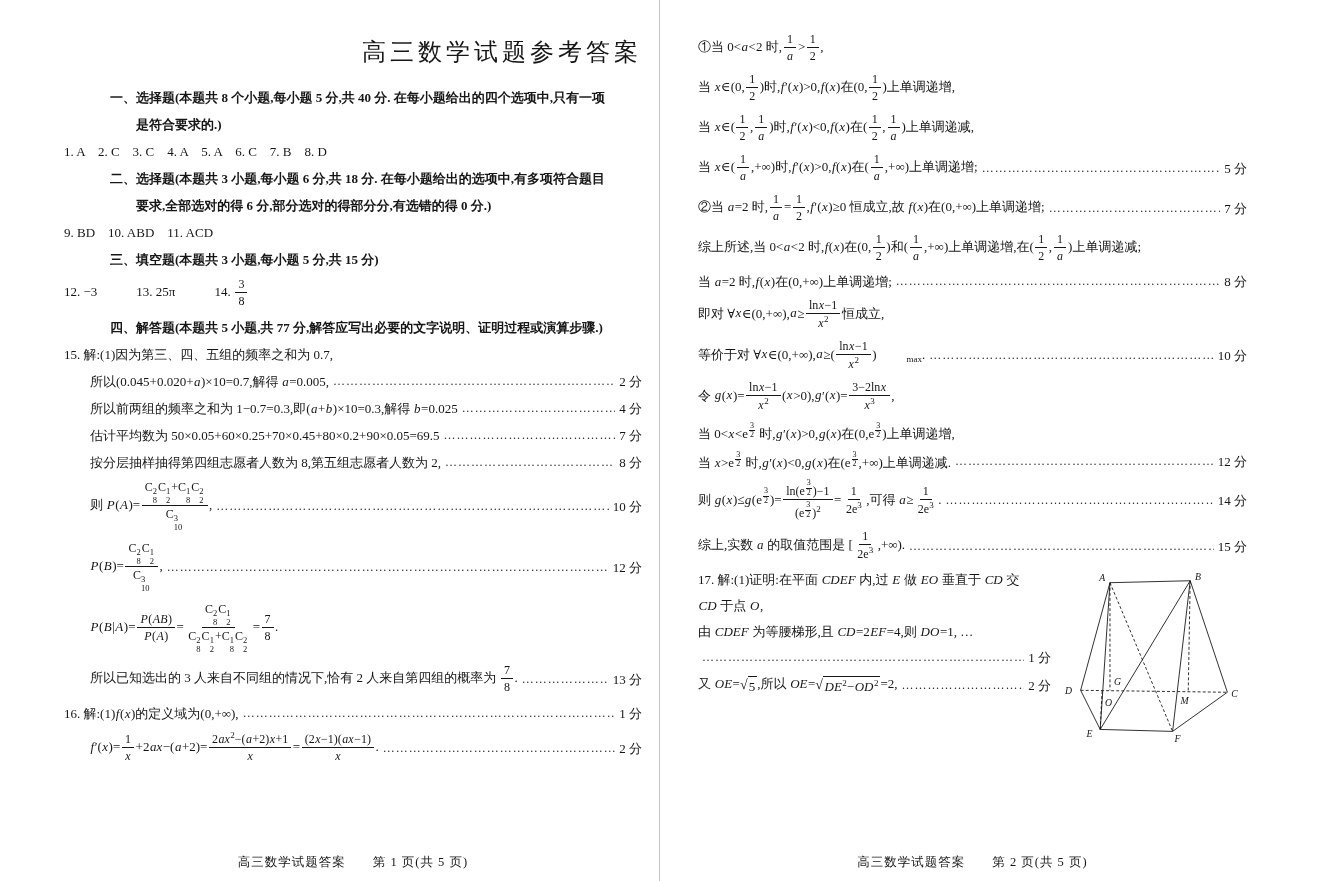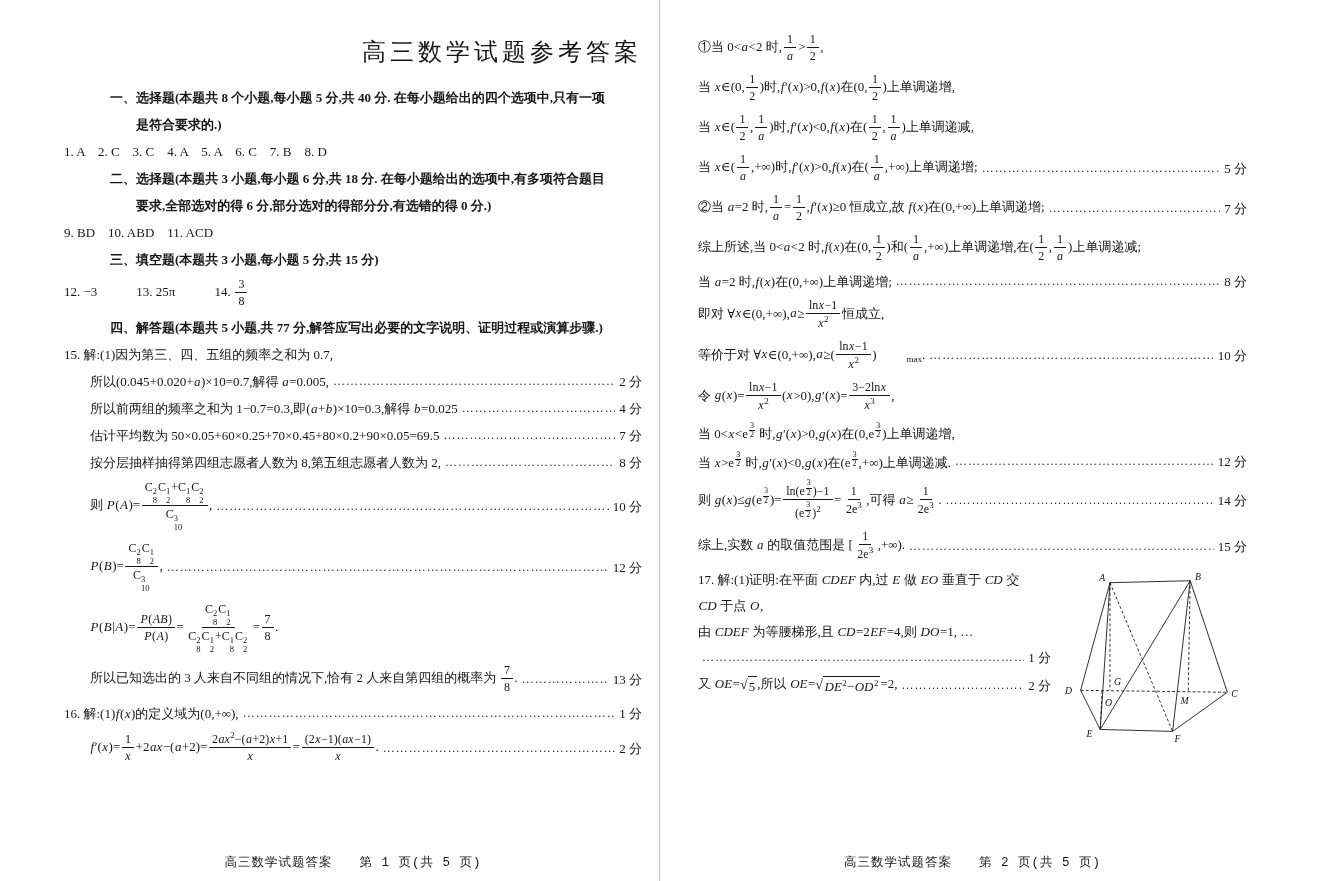--- a/index.html
+++ b/index.html
@@ -35,21 +35,21 @@
       font-size:8.5px;line-height:8.5px;margin:0 1px 0 0;}
   .ss span{display:block;}
   .sqrt{display:inline-flex;align-items:center;vertical-align:middle;white-space:nowrap;}
   .sqrt .rad{font-size:14px;line-height:14px;}
   .sqrt .sqrt-body{border-top:1px solid #161616;padding:1px 2px 0 1px;}
   .sec17{position:relative;padding-right:196px;min-height:182px;}
   .fig{position:absolute;right:0;top:2px;width:186px;height:182px;}
   .figlabel{font-family:"Liberation Serif","DejaVu Serif",serif;font-style:italic;
             font-size:10px;fill:#161616;}
   .footer{position:absolute;bottom:10px;left:0;width:100%;text-align:center;font-size:12.5px;
-          letter-spacing:1px;font-family:Liberation Mono, monospace;}
+          letter-spacing:1px;}
 </style>
 </head>
 <body>
 
 <div class="sheet">
   <div class="divider"></div>
 
   <div class="page p1">
     <div id="p1-lines">
         <div class="line title">

